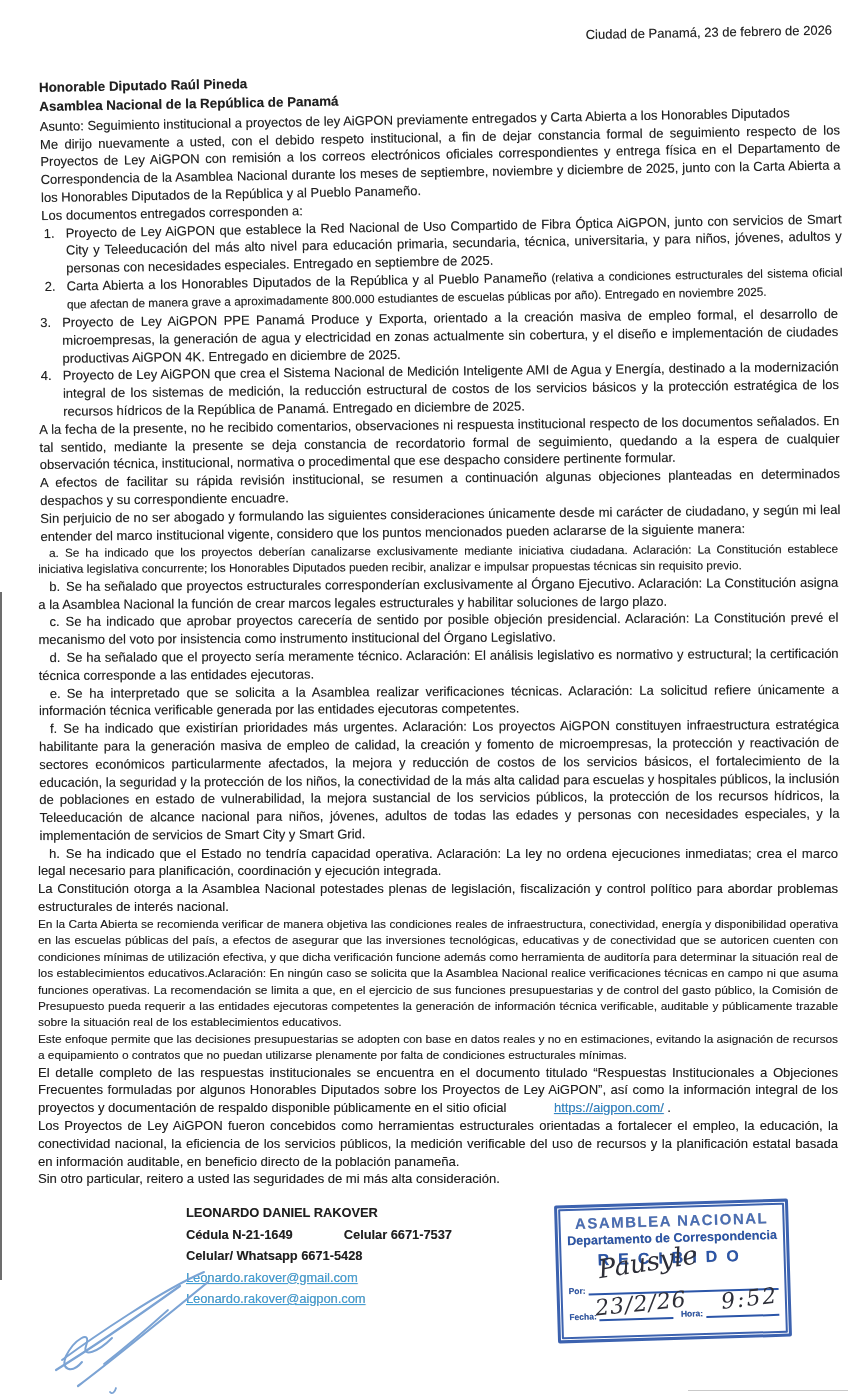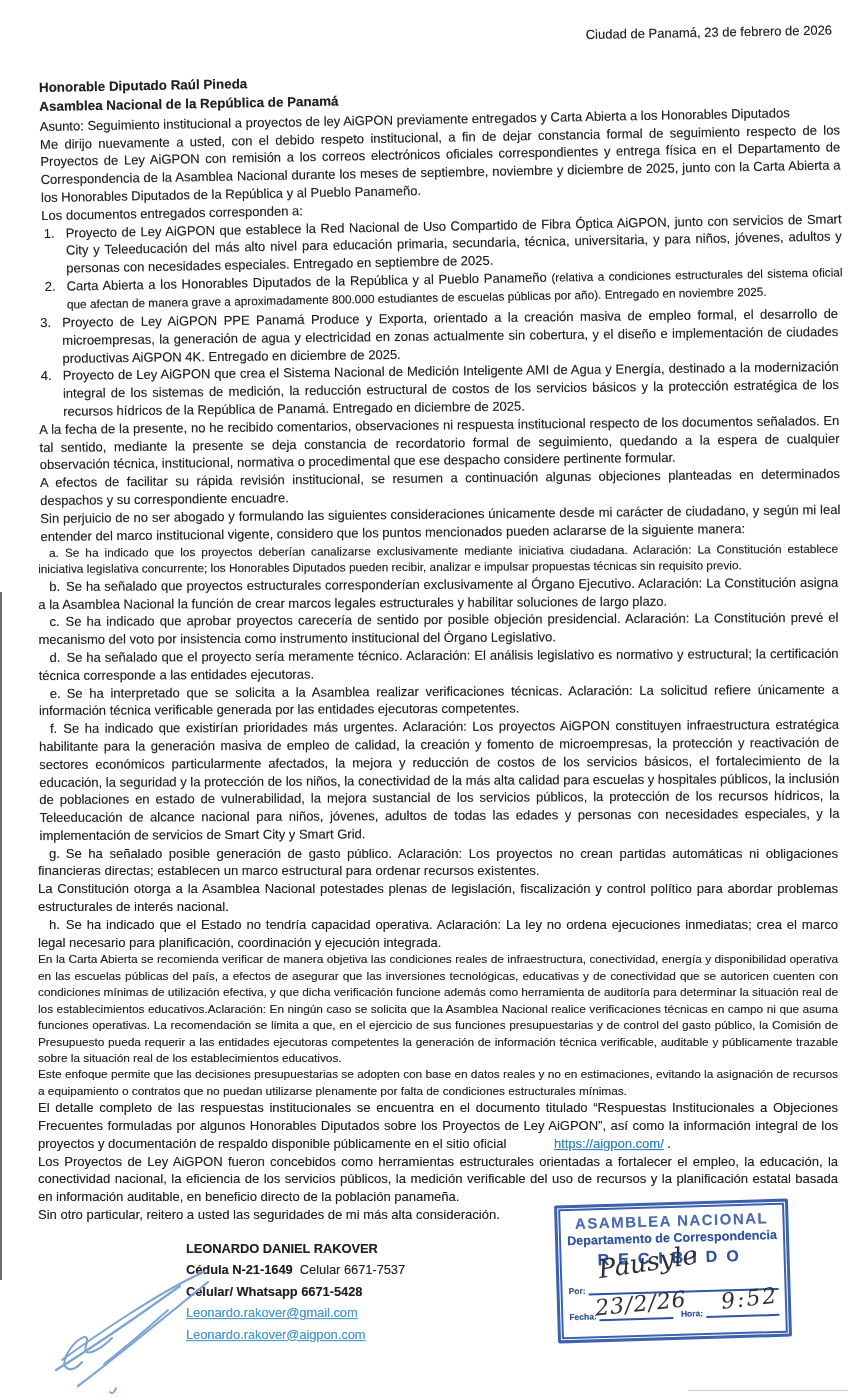--- a/index.html
+++ b/index.html
@@ -21,21 +21,21 @@
   .addr{font-size:13.4px;line-height:19px;}.gap2{height:2px;}
   .doc-item{display:flex;}
   .doc-item .marker{width:22px;flex:0 0 22px;padding-left:2px;}
   .doc-item .dtext{flex:1;}
   .clar{text-indent:11px;}
   .clar .lab{padding-right:6px;}
   a.lnk{color:#2f86c8;text-decoration:underline;cursor:pointer;padding-left:44px;}
   a.email{color:#41a0d8;text-decoration:underline;cursor:pointer;}
   
   .sig-block{margin-top:14px;margin-left:148px;font-size:12.8px;line-height:21.5px;}
-  .sig-block .row2 .reg{font-weight:400;}
+  .sig-block .row2 .reg{font-weight:700;padding-left:44px;}
   
   .sig-scribble{position:absolute;left:52px;top:1268px;width:170px;height:128px;}
   
   .stamp{position:absolute;left:556px;top:1202px;width:234px;height:138px;
          transform:rotate(-1.7deg);transform-origin:50% 50%;color:#2b55a8;}
   .stamp .outer{position:absolute;inset:0;border:3px solid #2b55a8;border-radius:2px;opacity:.92;}
   .stamp .inner{position:absolute;inset:4px;border:2px solid #2b55a8;border-radius:1px;opacity:.92;}
   .stamp-content{position:absolute;inset:10px 12px;}
   .stamp-org{font-size:15px;font-weight:700;letter-spacing:1.5px;text-align:center;opacity:.85;}
   .stamp-dept{font-size:12.6px;font-weight:600;text-align:center;margin-top:2px;}
@@ -93,23 +93,22 @@
     <div class="sec sec-low">
       <p class="small just clar"><span class="lab">a.</span><span>Se ha indicado que los proyectos deberían canalizarse exclusivamente mediante iniciativa ciudadana. Aclaración: La Constitución establece iniciativa legislativa concurrente; los Honorables Diputados pueden recibir, analizar e impulsar propuestas técnicas sin requisito previo.</span></p>
       <p class="norm just clar"><span class="lab">b.</span><span>Se ha señalado que proyectos estructurales corresponderían exclusivamente al Órgano Ejecutivo. Aclaración: La Constitución asigna a la Asamblea Nacional la función de crear marcos legales estructurales y habilitar soluciones de largo plazo.</span></p>
       <p class="norm just clar"><span class="lab">c.</span><span>Se ha indicado que aprobar proyectos carecería de sentido por posible objeción presidencial. Aclaración: La Constitución prevé el mecanismo del voto por insistencia como instrumento institucional del Órgano Legislativo.</span></p>
       <p class="norm just clar"><span class="lab">d.</span><span>Se ha señalado que el proyecto sería meramente técnico. Aclaración: El análisis legislativo es normativo y estructural; la certificación técnica corresponde a las entidades ejecutoras.</span></p>
       <p class="norm just clar"><span class="lab">e.</span><span>Se ha interpretado que se solicita a la Asamblea realizar verificaciones técnicas. Aclaración: La solicitud refiere únicamente a información técnica verificable generada por las entidades ejecutoras competentes.</span></p>
       <p class="norm just clar"><span class="lab">f.</span><span>Se ha indicado que existirían prioridades más urgentes. Aclaración: Los proyectos AiGPON constituyen infraestructura estratégica habilitante para la generación masiva de empleo de calidad, la creación y fomento de microempresas, la protección y reactivación de sectores económicos particularmente afectados, la mejora y reducción de costos de los servicios básicos, el fortalecimiento de la educación, la seguridad y la protección de los niños, la conectividad de la más alta calidad para escuelas y hospitales públicos, la inclusión de poblaciones en estado de vulnerabilidad, la mejora sustancial de los servicios públicos, la protección de los recursos hídricos, la Teleeducación de alcance nacional para niños, jóvenes, adultos de todas las edades y personas con necesidades especiales, y la implementación de servicios de Smart City y Smart Grid.</span></p>
     </div>
 
     <div class="sec sec-bottom">
-      <p class="norm just clar"><span class="lab">g.</span><span>Se ha señalado posible generación de gasto público. Aclaración: Los proyectos no crean partidas automáticas ni obligaciones financieras directas; establecen un marco estructural para ordenar recursos existentes.</span></p>
+      <p class="norm just clar"><span class="lab">h.</span><span>Se ha indicado que el Estado no tendría capacidad operativa. Aclaración: La ley no ordena ejecuciones inmediatas; crea el marco legal necesario para planificación, coordinación y ejecución integrada.</span></p>
       <p class="norm just">La Constitución otorga a la Asamblea Nacional potestades plenas de legislación, fiscalización y control político para abordar problemas estructurales de interés nacional.</p>
-      <p class="norm just clar"><span class="lab">h.</span><span>Se ha indicado que el Estado no tendría capacidad operativa. Aclaración: La ley no ordena ejecuciones inmediatas; crea el marco legal necesario para planificación, coordinación y ejecución integrada.</span></p>
       <p class="small just">En la Carta Abierta se recomienda verificar de manera objetiva las condiciones reales de infraestructura, conectividad, energía y disponibilidad operativa en las escuelas públicas del país, a efectos de asegurar que las inversiones tecnológicas, educativas y de conectividad que se autoricen cuenten con condiciones mínimas de utilización efectiva, y que dicha verificación funcione además como herramienta de auditoría para determinar la situación real de los establecimientos educativos.Aclaración: En ningún caso se solicita que la Asamblea Nacional realice verificaciones técnicas en campo ni que asuma funciones operativas. La recomendación se limita a que, en el ejercicio de sus funciones presupuestarias y de control del gasto público, la Comisión de Presupuesto pueda requerir a las entidades ejecutoras competentes la generación de información técnica verificable, auditable y públicamente trazable sobre la situación real de los establecimientos educativos.</p>
       <p class="small just">Este enfoque permite que las decisiones presupuestarias se adopten con base en datos reales y no en estimaciones, evitando la asignación de recursos a equipamiento o contratos que no puedan utilizarse plenamente por falta de condiciones estructurales mínimas.</p>
       <p class="norm just"><span>El detalle completo de las respuestas institucionales se encuentra en el documento titulado “Respuestas Institucionales a Objeciones Frecuentes formuladas por algunos Honorables Diputados sobre los Proyectos de Ley AiGPON”, así como la información integral de los proyectos y documentación de respaldo disponible públicamente en el sitio oficial </span><a class="lnk">https://aigpon.com/</a><span> .</span></p>
       <p class="norm just">Los Proyectos de Ley AiGPON fueron concebidos como herramientas estructurales orientadas a fortalecer el empleo, la educación, la conectividad nacional, la eficiencia de los servicios públicos, la medición verificable del uso de recursos y la planificación estatal basada en información auditable, en beneficio directo de la población panameña.</p>
       <p class="norm">Sin otro particular, reitero a usted las seguridades de mi más alta consideración.</p>
 
       <div class="sig-block">
         <p class="b">LEONARDO DANIEL RAKOVER</p>
         <p class="row2"><span class="b">Cédula  N-21-1649</span><span class="reg">&nbsp;&nbsp;<span>Celular 6671-7537</span></span></p>
         <p class="b">Celular/ Whatsapp 6671-5428</p>

